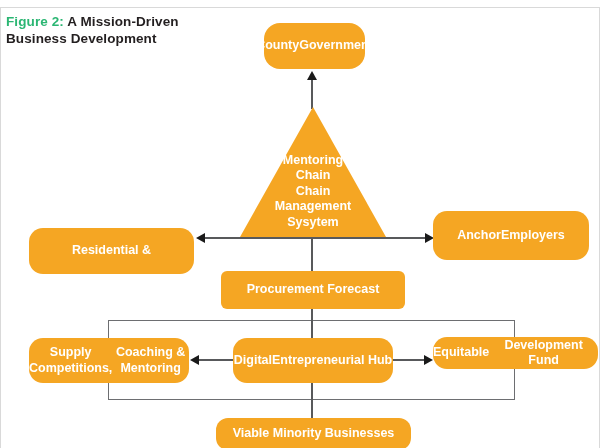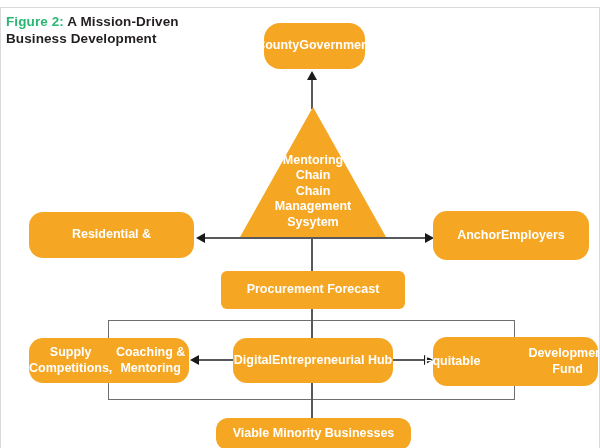--- a/index.html
+++ b/index.html
@@ -93,21 +93,21 @@
 
   <div class="tri"></div>
   <div class="tri-text">
     <span>Mentoring</span>
     <span>Chain</span>
     <span>Chain</span>
     <span>Management</span>
     <span>Sysytem</span>
   </div>
 
-  <div class="node" style="left:28px;top:204px;width:165px;height:46px;">
+  <div class="node" style="left:28px;top:220px;width:165px;height:46px;">
     <span class="nl">Residential &amp;</span>
   </div>
 
   <div class="node" style="left:432px;top:203px;width:156px;height:49px;">
     <span class="nl">Anchor</span>
     <span class="nl">Employers</span>
   </div>
 
   <div class="node" style="left:220px;top:263px;width:184px;height:38px;border-radius:6px;">
     <span class="nl">Procurement Forecast</span>
@@ -116,21 +116,21 @@
   <div class="node" style="left:28px;top:330px;width:160px;height:45px;">
     <span class="nl">Supply Competitions,</span>
     <span class="nl">Coaching &amp; Mentoring</span>
   </div>
 
   <div class="node" style="left:232px;top:330px;width:160px;height:45px;">
     <span class="nl">Digital</span>
     <span class="nl">Entrepreneurial Hub</span>
   </div>
 
-  <div class="node" style="left:432px;top:329px;width:165px;height:49px;gap:48px;">
+  <div class="node" style="left:432px;top:329px;width:165px;height:32px;">
     <span class="nl">Equitable</span>
     <span class="nl">Development Fund</span>
   </div>
 
   <div class="node" style="left:215px;top:410px;width:195px;height:32px;border-radius:12px;">
     <span class="nl">Viable Minority Businesses</span>
   </div>
 
 </div>
 

